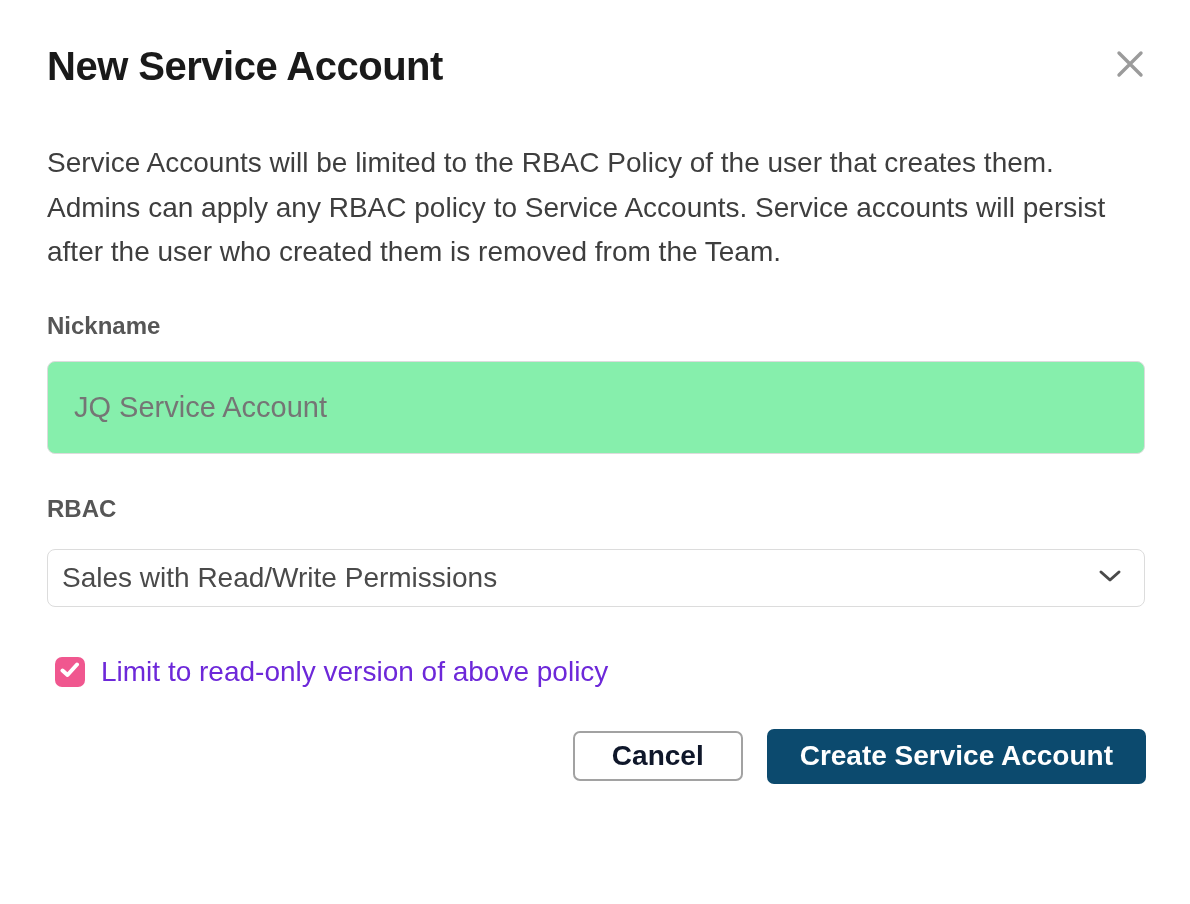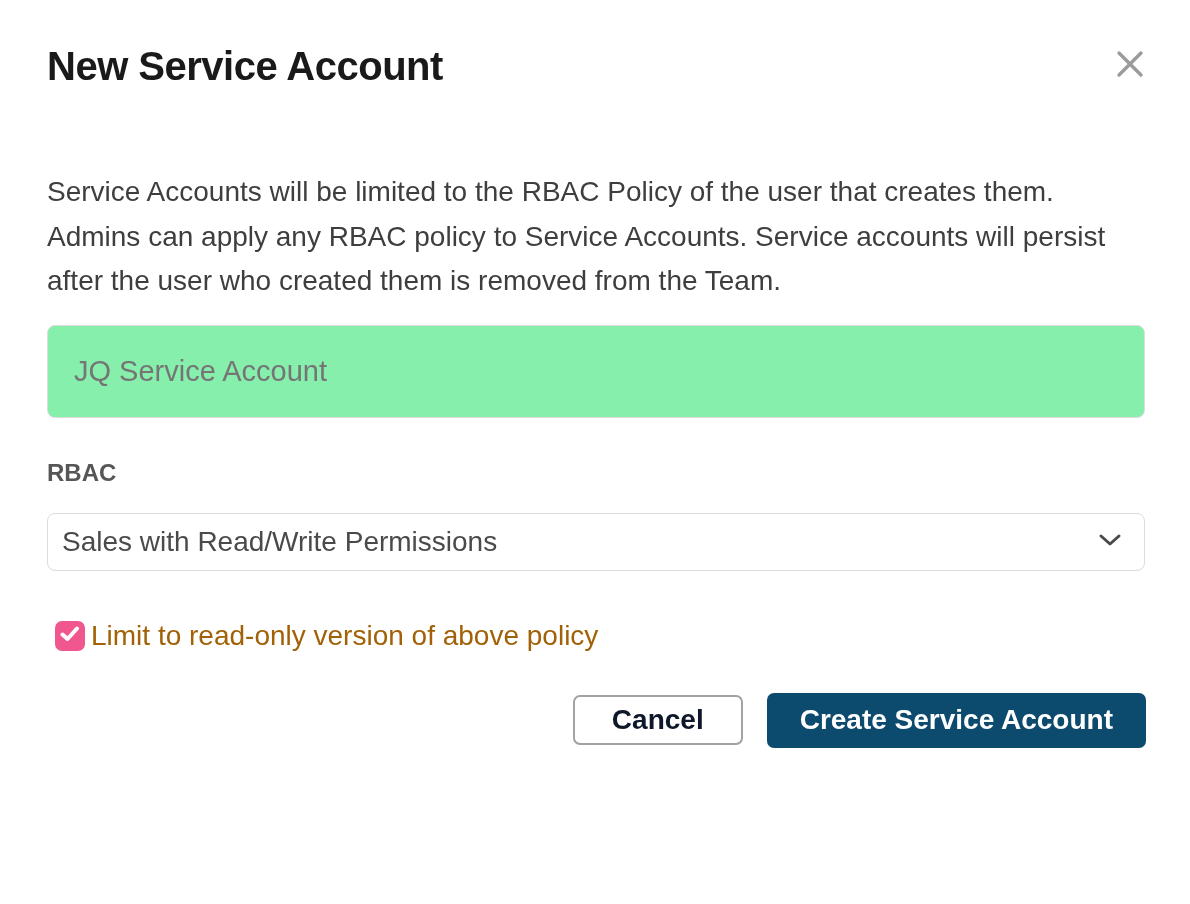--- a/index.html
+++ b/index.html
@@ -25,21 +25,21 @@
   .close-btn {
     position: absolute;
     top: 44px; right: 40px;
     width: 40px; height: 40px;
     display: flex; align-items: center; justify-content: center;
     cursor: pointer;
     background: none; border: none;
   }
   .close-btn svg { display: block; }
   .modal-desc {
-    margin-top: 80px;
+    margin-top: 51px;
     font-size: 28px;
     line-height: 44.5px;
     color: #3e3e3e;
     max-width: 1105px;
   }
   .field-label {
     margin-top: 36px;
     font-size: 24px;
     font-weight: 700;
     color: #565656;
@@ -84,23 +84,23 @@
     width: fit-content;
   }
   .checkbox {
     width: 30px; height: 30px;
     border-radius: 7px;
     display: flex; align-items: center; justify-content: center;
     margin-left: 8px;
     flex: none;
   }
   .checkbox-label {
-    margin-left: 6px;
+    margin-left: 16px;
     font-size: 28px;
-    color: #a16207;
+    color: #6d28d9;
   }
   .actions {
     margin-top: 41px;
     display: flex;
     justify-content: flex-end;
     align-items: center;
     gap: 24px;
     padding-right: 0;
   }
   .btn {
@@ -135,20 +135,21 @@
   <button class="close-btn" aria-label="Close">
     <span>
       <svg width="30" height="30" viewBox="0 0 30 30">
         <path d="M4 4 L26 26 M26 4 L4 26" stroke="#9b9b9b" stroke-width="3.4" stroke-linecap="round" fill="none"></path>
       </svg>
     </span>
   </button>
 
   <p class="modal-desc">Service Accounts will be limited to the RBAC Policy of the user that creates them. Admins can apply any RBAC policy to Service Accounts. Service accounts will persist after the user who created them is removed from the Team.</p>
 
+  <div class="field-label">Nickname</div>
 
   <input class="text-input" type="text" value="JQ Service Account" style="">
 
   <div class="field-label rbac">RBAC</div>
 
   <div class="select-box">
     <span class="select-value">Sales with Read/Write Permissions</span>
     <span>
       <svg width="24" height="14" viewBox="0 0 24 14">
         <path d="M3 3 L12 11 L21 3" stroke="#4a4a4a" stroke-width="3" stroke-linecap="round" stroke-linejoin="round" fill="none"></path>

